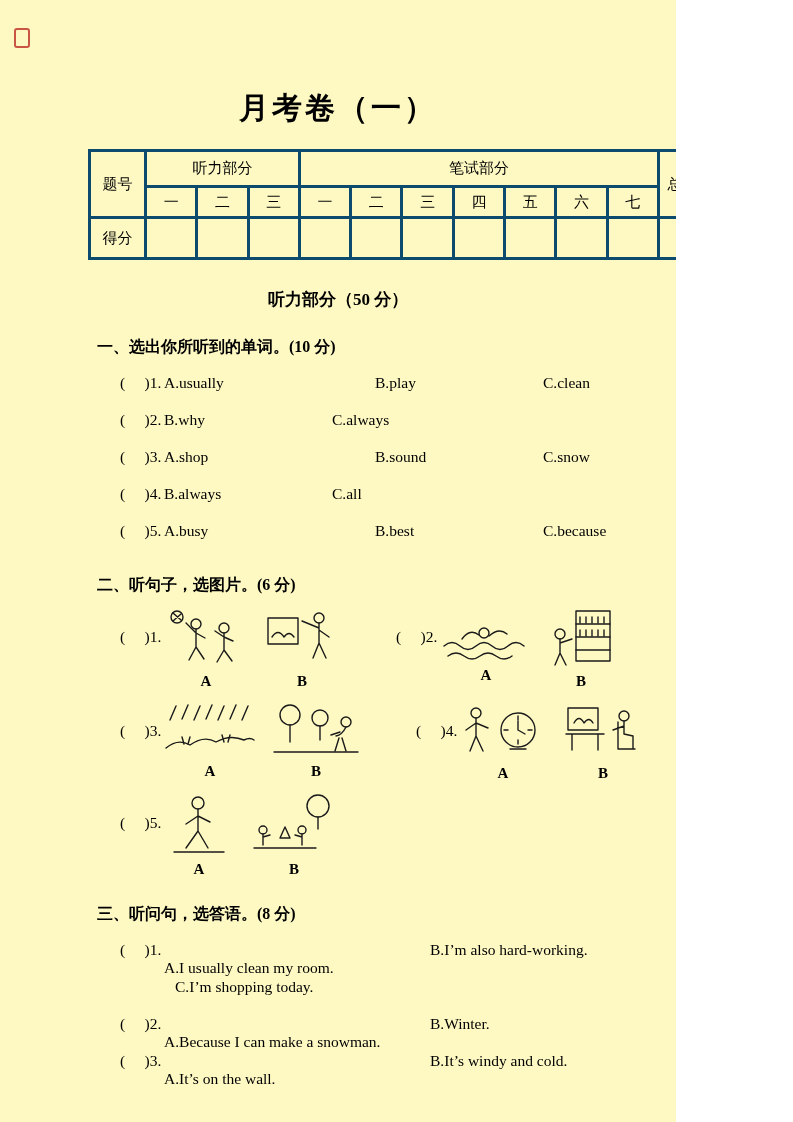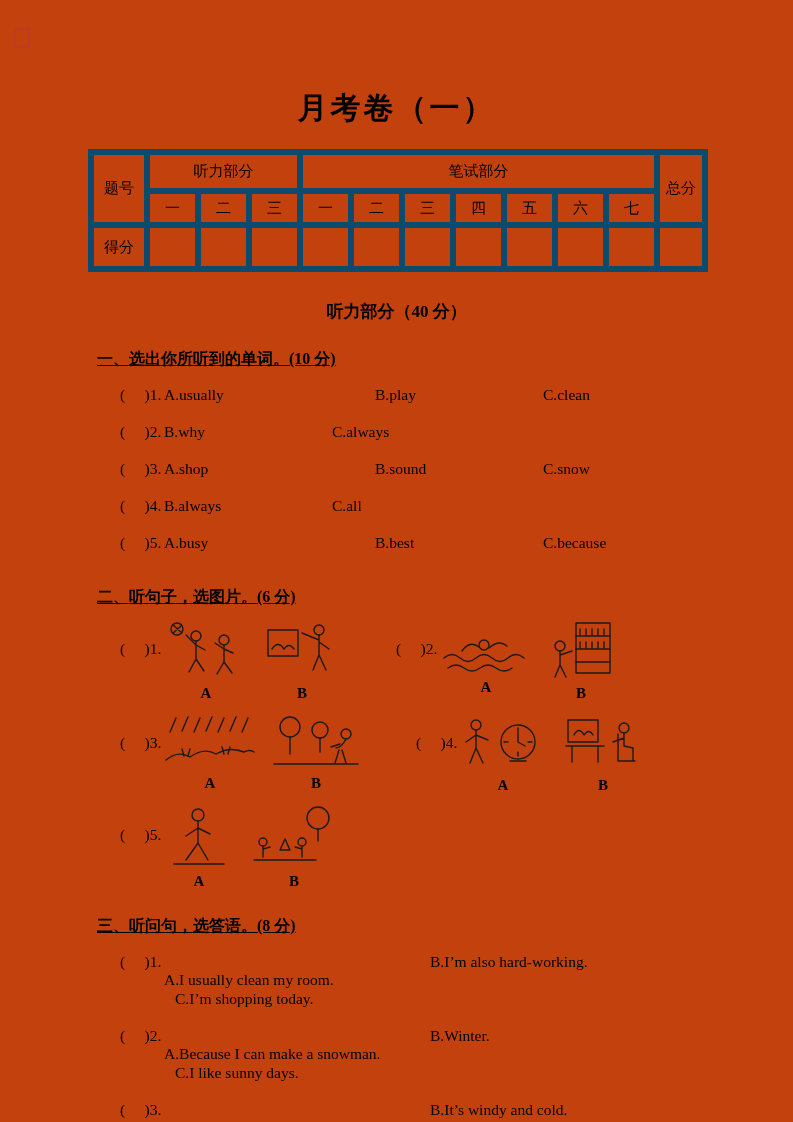--- a/index.html
+++ b/index.html
@@ -1,19 +1,19 @@
 <!DOCTYPE html>
 <html><head>
 <meta charset="utf-8">
 <style>
   html,body { margin:0; padding:0; background:#fff; }
   .page {
     position:relative;
-    width:793px; height:1122px;
-    background:#c2410c;
+    width:676px; height:1122px;
+    background:#fef9c3;
     color:#000;
     font-family:"Liberation Serif","DejaVu Serif",serif;
     overflow:hidden;
   }
   .corner-mark {
     position:absolute; left:14px; top:28px;
     width:12px; height:16px;
     border:2px solid #c0392b;
     border-radius:3px;
     opacity:.85;
@@ -31,36 +31,36 @@
     white-space:pre;
   }
   table.score-table {
     margin:20px 0 0 88px;
     border-collapse:collapse;
     table-layout:fixed;
     width:620px;
     font-size:15px;
   }
   table.score-table td {
-    border:6px solid #0c4a6e;
+    border:3px solid #0c4a6e;
     text-align:center;
     padding:0;
     overflow:hidden;
   }
   tr.r1 td { height:33px; }
   tr.r2 td { height:28px; }
   tr.r3 td { height:38px; }
   .section-heading {
     margin:28px 0 0 0;
     text-align:center;
     font-size:17px; font-weight:bold;
   }
   .part-heading {
     margin:26px 0 6px 97px;
-    font-size:16px; font-weight:bold;text-decoration:underline;
+    font-size:16px; font-weight:bold;
   }
   .p1-item {
     display:flex; align-items:center;
     margin-left:120px;
     height:37px;
     font-size:15.5px;
   }
   .pfx { display:inline-block; width:44px; white-space:pre; flex:0 0 auto; }
   .opt-a { display:inline-block; width:211px; }
   .opt-b { display:inline-block; width:168px; }
@@ -136,21 +136,21 @@
       <td></td>
       <td></td>
       <td></td>
       <td></td>
       <td></td>
       <td></td>
     </tr>
   </tbody>
     </table>
 
-  <div class="section-heading">听力部分（40 分）</div>
+  <div class="section-heading">听力部分（50 分）</div>
 
   <div class="part-heading">一、选出你所听到的单词。(10 分)</div>
 
   <div class="p1-item">
     <span class="pfx">(     )1.</span>
     <span class="opt-a">A.usually</span>
     <span class="opt-b">B.play</span>
     <span class="opt-c">C.clean</span>
   </div>
   <div class="p1-item">
@@ -300,21 +300,20 @@
     </div>
     <div class="p3-c">C.I’m shopping today.</div>
   </div>
 
   <div class="p3-item">
     <div class="p3-line1">
       <span class="pfx">(     )2.</span>
       <span class="p3-a">A.Because I can make a snowman.</span>
       <span class="p3-b">B.Winter.</span>
     </div>
-    <div class="p3-c">C.I like sunny days.</div>
   </div>
 
   <div class="p3-item">
     <div class="p3-line1">
       <span class="pfx">(     )3.</span>
       <span class="p3-a">A.It’s on the wall.</span>
       <span class="p3-b">B.It’s windy and cold.</span>
     </div>
   </div>
 

